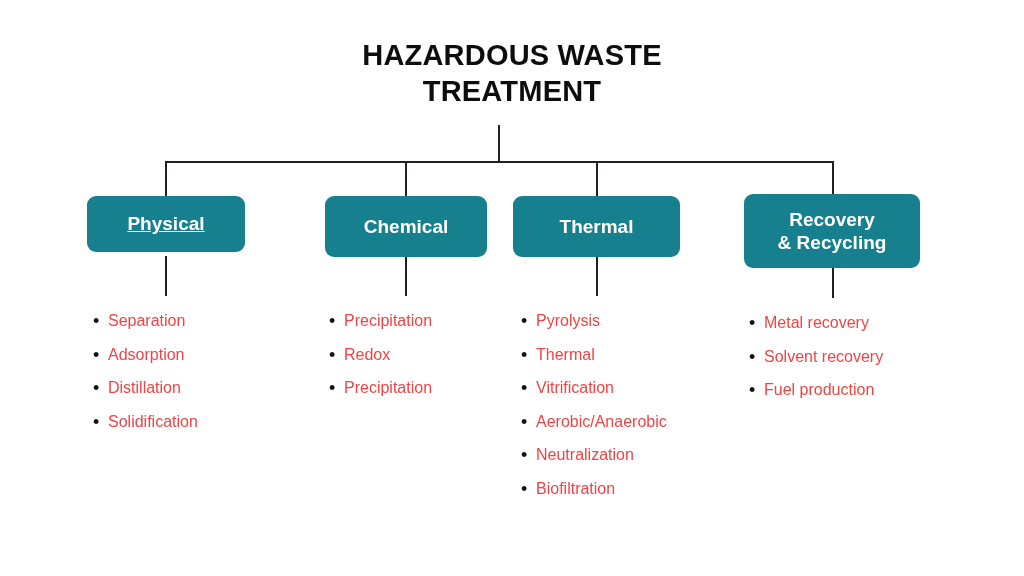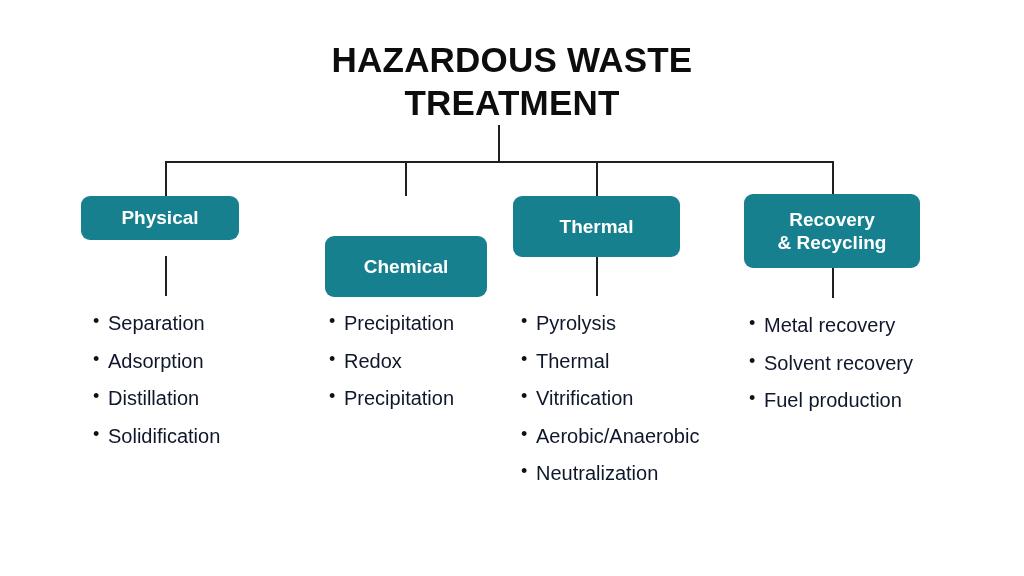--- a/index.html
+++ b/index.html
@@ -20,21 +20,21 @@
     background: #ffffff;
   }
 
   
   #chart-title {
     position: absolute;
     left: 0;
     top: 38px;
     width: 1024px;
     text-align: center;
-    font-size: 35px;
+    font-size: 29px;
     font-weight: bold;
     line-height: 1.23;
     letter-spacing: 0.2px;
     color: #0d0d0d;
     white-space: pre-line;
   }
 
   
   .connector {
     position: absolute;
@@ -61,22 +61,22 @@
   }
 
   
   .bullet-list {
     position: absolute;
     margin: 0;
     padding: 0;
     list-style: none;
   }
   .bullet-item {
-    font-size: 20px;
-    color: #0f172a;
+    font-size: 16px;
+    color: #ef4444;
     line-height: 1;
     margin-bottom: 17.5px;
     white-space: nowrap;
     position: relative;
     padding-left: 15px;
   }
   .bullet-item::before {
     content: "\2022";
     position: absolute;
     left: 0;
@@ -100,23 +100,23 @@
   <div class="connector v-line" style="left:165px; top:161px; height:35px;"></div>
   <div class="connector v-line" style="left:405px; top:161px; height:35px;"></div>
   <div class="connector v-line" style="left:596px; top:161px; height:35px;"></div>
   <div class="connector v-line" style="left:832px; top:161px; height:33px;"></div>
 
   <div class="connector v-line" style="left:165px; top:256px; height:40px;"></div>
   <div class="connector v-line" style="left:405px; top:256px; height:40px;"></div>
   <div class="connector v-line" style="left:596px; top:256px; height:40px;"></div>
   <div class="connector v-line" style="left:832px; top:268px; height:30px;"></div>
 
-  <div class="cat-box" style="left:81px; top:196px; width:158px; height:44px;">Physical</div>
+  <div class="cat-box" style="left:87px; top:196px; width:158px; height:56px;text-decoration:underline;">Physical</div>
 
-  <div class="cat-box" style="left:325px; top:196px; width:162px; height:61px;margin-top:40px;">Chemical</div>
+  <div class="cat-box" style="left:325px; top:196px; width:162px; height:61px;">Chemical</div>
 
   <div class="cat-box" style="left:744px; top:194px; width:176px; height:74px;">Recovery
 &amp; Recycling</div>
 
   <div class="cat-box" style="left:513px; top:196px; width:167px; height:61px;">Thermal</div>
 
   <ul class="bullet-list" style="left:93px; top:313px;">
     <li class="bullet-item">Separation</li>
     <li class="bullet-item">Adsorption</li>
     <li class="bullet-item">Distillation</li>
@@ -128,20 +128,21 @@
     <li class="bullet-item">Redox</li>
     <li class="bullet-item">Precipitation</li>
   </ul>
 
   <ul class="bullet-list" style="left:521px; top:313px;">
     <li class="bullet-item">Pyrolysis</li>
     <li class="bullet-item">Thermal</li>
     <li class="bullet-item">Vitrification</li>
     <li class="bullet-item">Aerobic/Anaerobic</li>
     <li class="bullet-item">Neutralization</li>
+    <li class="bullet-item">Biofiltration</li>
   </ul>
 
   <ul class="bullet-list" style="left:749px; top:315px;">
     <li class="bullet-item">Metal recovery</li>
     <li class="bullet-item">Solvent recovery</li>
     <li class="bullet-item">Fuel production</li>
   </ul>
 
 </div>
 

